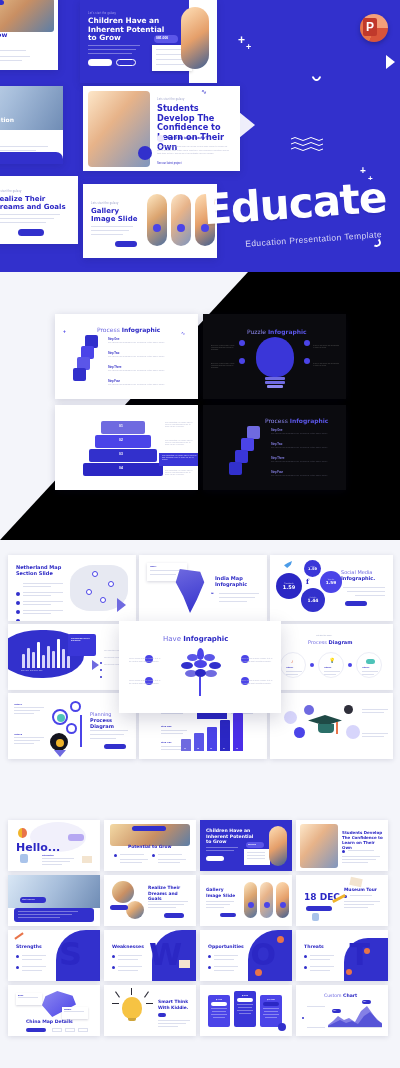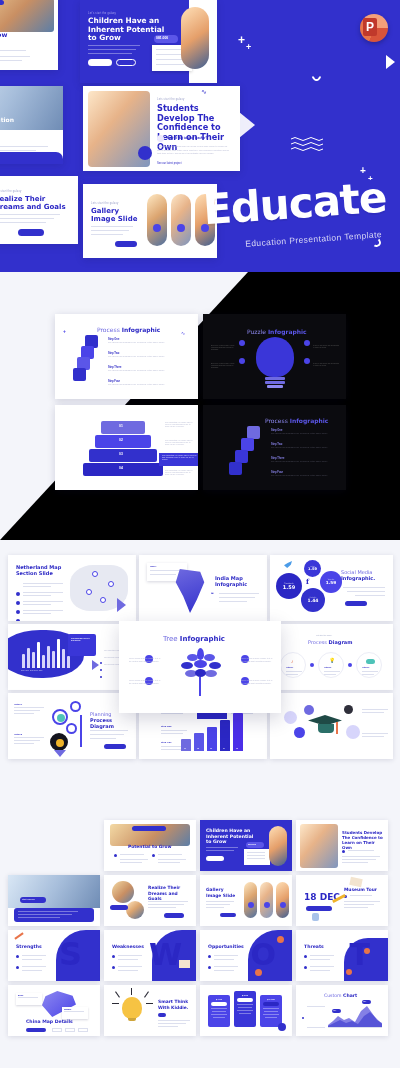--- a/index.html
+++ b/index.html
@@ -502,21 +502,21 @@
           <span class="line" style="margin-top:2px;width:22px;"></span>
       </div>
       <div style="position:absolute;left:92px;top:40px;">
         <span class="line" style="width:26px;"></span>
           <span class="line" style="margin-top:2px;width:22px;"></span>
       </div>
     </div>
 
     <div class="tree-overlay" style="left:119px;top:81px;">
       <div style="position:absolute;left:44px;top:14px;font-size:7px;font-family:'DejaVu Sans',sans-serif;">
-        <span style="color:#6f6ae0;font-weight:400;">Tree </span><span style="color:#2b27c4;font-weight:700;">Infographic</span>
+        <span style="color:#6f6ae0;font-weight:400;">Have </span><span style="color:#2b27c4;font-weight:700;">Infographic</span>
       </div>
 
       <div style="position:absolute;left:62px;top:27px;width:40px;height:48px;">
         <div class="leafdot" style="left:16px;top:0;width:7px;height:12px;border-radius:50% 50% 50% 50%/60% 60% 40% 40%;"></div>
         <div class="leafdot" style="left:6px;top:6px;width:11px;height:7px;background:#5b56e8;"></div>
         <div class="leafdot" style="left:23px;top:6px;width:11px;height:7px;background:#5b56e8;"></div>
         <div class="leafdot" style="left:0px;top:14px;width:12px;height:7px;background:#3230cc;"></div>
         <div class="leafdot" style="left:28px;top:14px;width:12px;height:7px;background:#3230cc;"></div>
         <div class="leafdot" style="left:13px;top:12px;width:13px;height:8px;background:#4b44e8;"></div>
         <div class="leafdot" style="left:4px;top:22px;width:12px;height:7px;background:#6f6ae0;"></div>
@@ -530,20 +530,32 @@
       <div style="position:absolute;left:122px;top:56px;width:8px;height:8px;border-radius:50%;background:#4b44e8;"></div>
       <div style="position:absolute;left:10px;top:36px;width:32px;font-size:1.9px;color:#b9bcd4;line-height:1.5;">Lorem Ipsum is simply dummy text of the printing and typesetting industry.</div>
       <div style="position:absolute;left:10px;top:58px;width:32px;font-size:1.9px;color:#b9bcd4;line-height:1.5;">Lorem Ipsum is simply dummy text of the printing and typesetting industry.</div>
       <div style="position:absolute;left:122px;top:36px;width:32px;font-size:1.9px;color:#b9bcd4;line-height:1.5;">Lorem Ipsum is simply dummy text of the printing and typesetting industry.</div>
       <div style="position:absolute;left:122px;top:58px;width:32px;font-size:1.9px;color:#b9bcd4;line-height:1.5;">Lorem Ipsum is simply dummy text of the printing and typesetting industry.</div>
     </div>
   </section>
 
   <section class="grid4">
 
+    <div class="thumb" style="left:8px;top:20px;width:92px;height:51px;">
+      <div style="position:absolute;left:22px;top:2px;width:56px;height:30px;background:#f1f0fb;border-radius:50%;"></div>
+      <div style="position:absolute;left:10px;top:8px;width:9px;height:10px;border-radius:50%;background:linear-gradient(90deg,#f0b429 50%,#e8744a 50%);"></div>
+      <div class="swot-letter" style="left:8px;top:22px;font-size:11px;">Hello...</div>
+      <div style="position:absolute;left:34px;top:34px;font-size:2px;font-weight:700;color:#2b27c4;">Introduction</div>
+      <span class="line" style="position:absolute;left:34px;top:38px;width:32px;"></span>
+      <span class="line" style="position:absolute;left:34px;top:41px;width:28px;"></span>
+      <span class="line" style="position:absolute;left:34px;top:44px;width:20px;"></span>
+      <div style="position:absolute;left:60px;top:14px;width:16px;height:7px;background:#b6a8f2;border-radius:3px;"></div>
+      <div style="position:absolute;left:12px;top:34px;width:8px;height:9px;background:#a9c3ea;border-radius:2px;"></div>
+      <div style="position:absolute;left:74px;top:36px;width:10px;height:7px;background:#f3e4cf;"></div>
+    </div>
 
     <div class="thumb" style="left:104px;top:20px;width:92px;height:51px;">
       <div class="photo k1" style="left:6px;top:4px;width:80px;height:22px;border-radius:3px;"></div>
       <div class="t-pill" style="position:absolute;left:28px;top:6px;width:34px;height:5px;"></div>
       <div class="t-title" style="position:absolute;left:24px;top:24px;font-size:4.4px;">Potential to Grow</div>
       <span class="bullet" style="position:absolute;left:10px;top:34px;width:3px;height:3px;"></span>
       <span class="bullet" style="position:absolute;left:48px;top:34px;width:3px;height:3px;"></span>
       <span class="line" style="position:absolute;left:16px;top:34px;width:24px;"></span>
       <span class="line" style="position:absolute;left:54px;top:34px;width:24px;"></span>
       <span class="line" style="position:absolute;left:16px;top:39px;width:28px;"></span>

